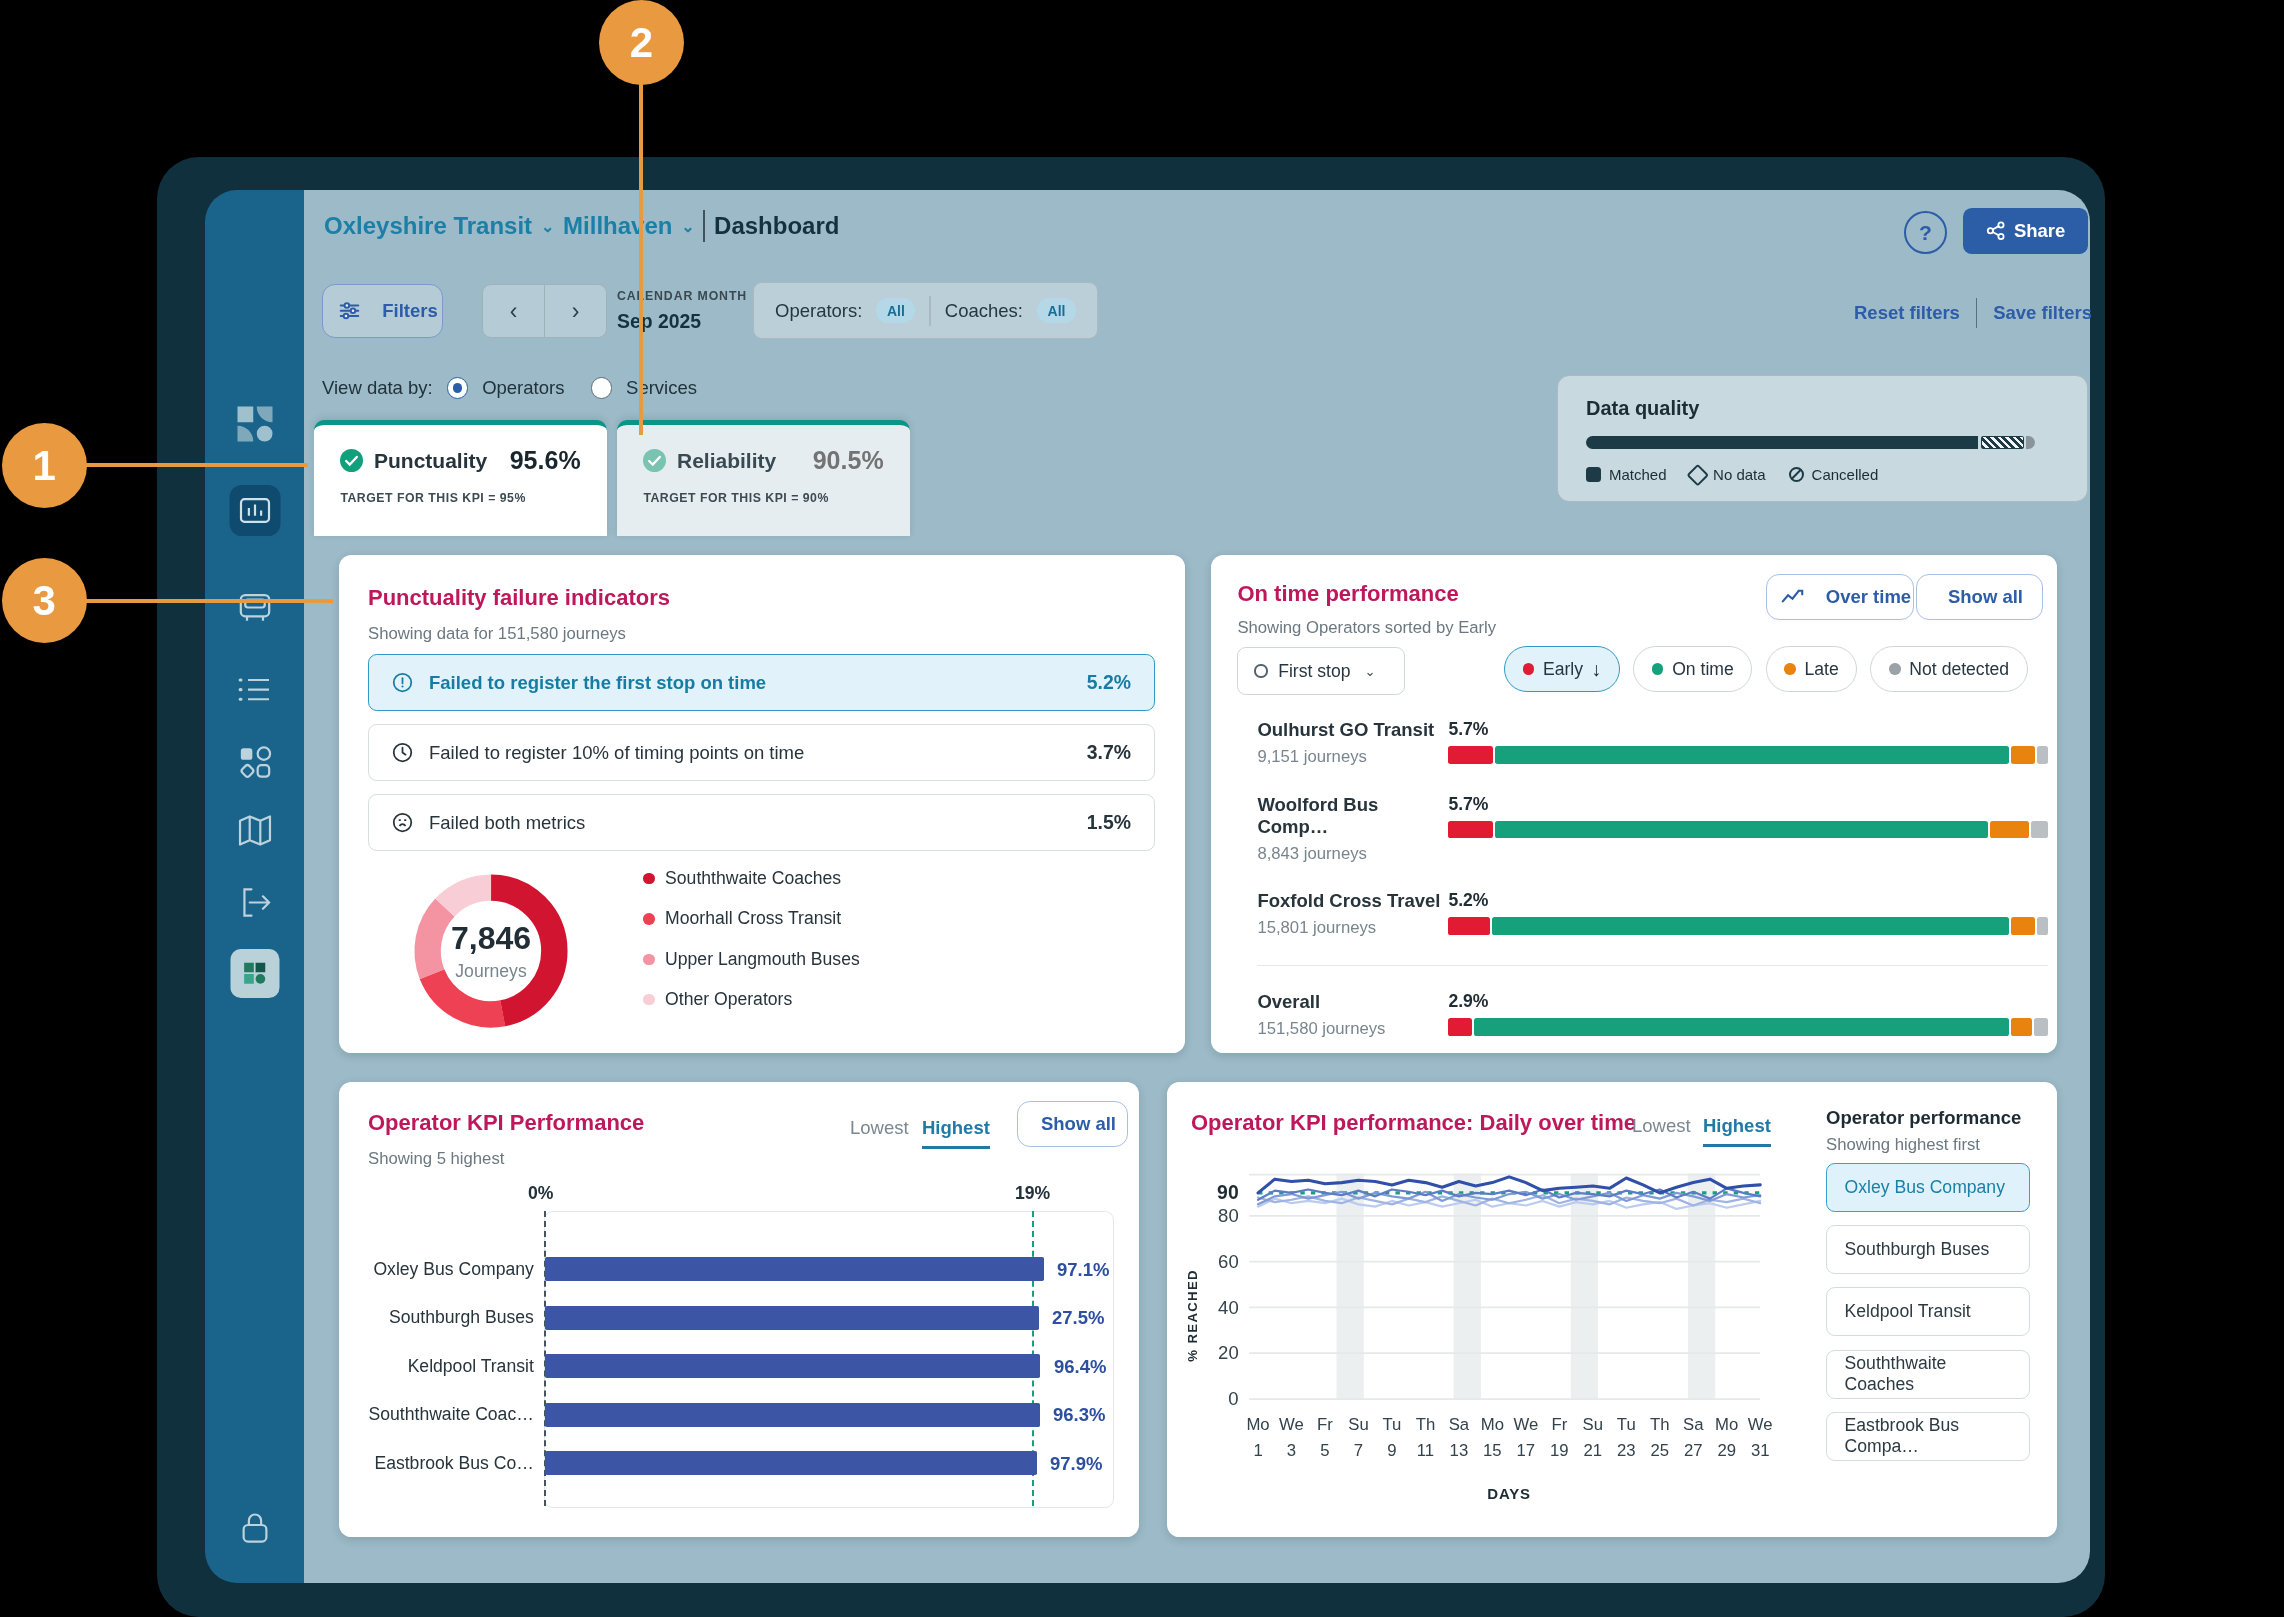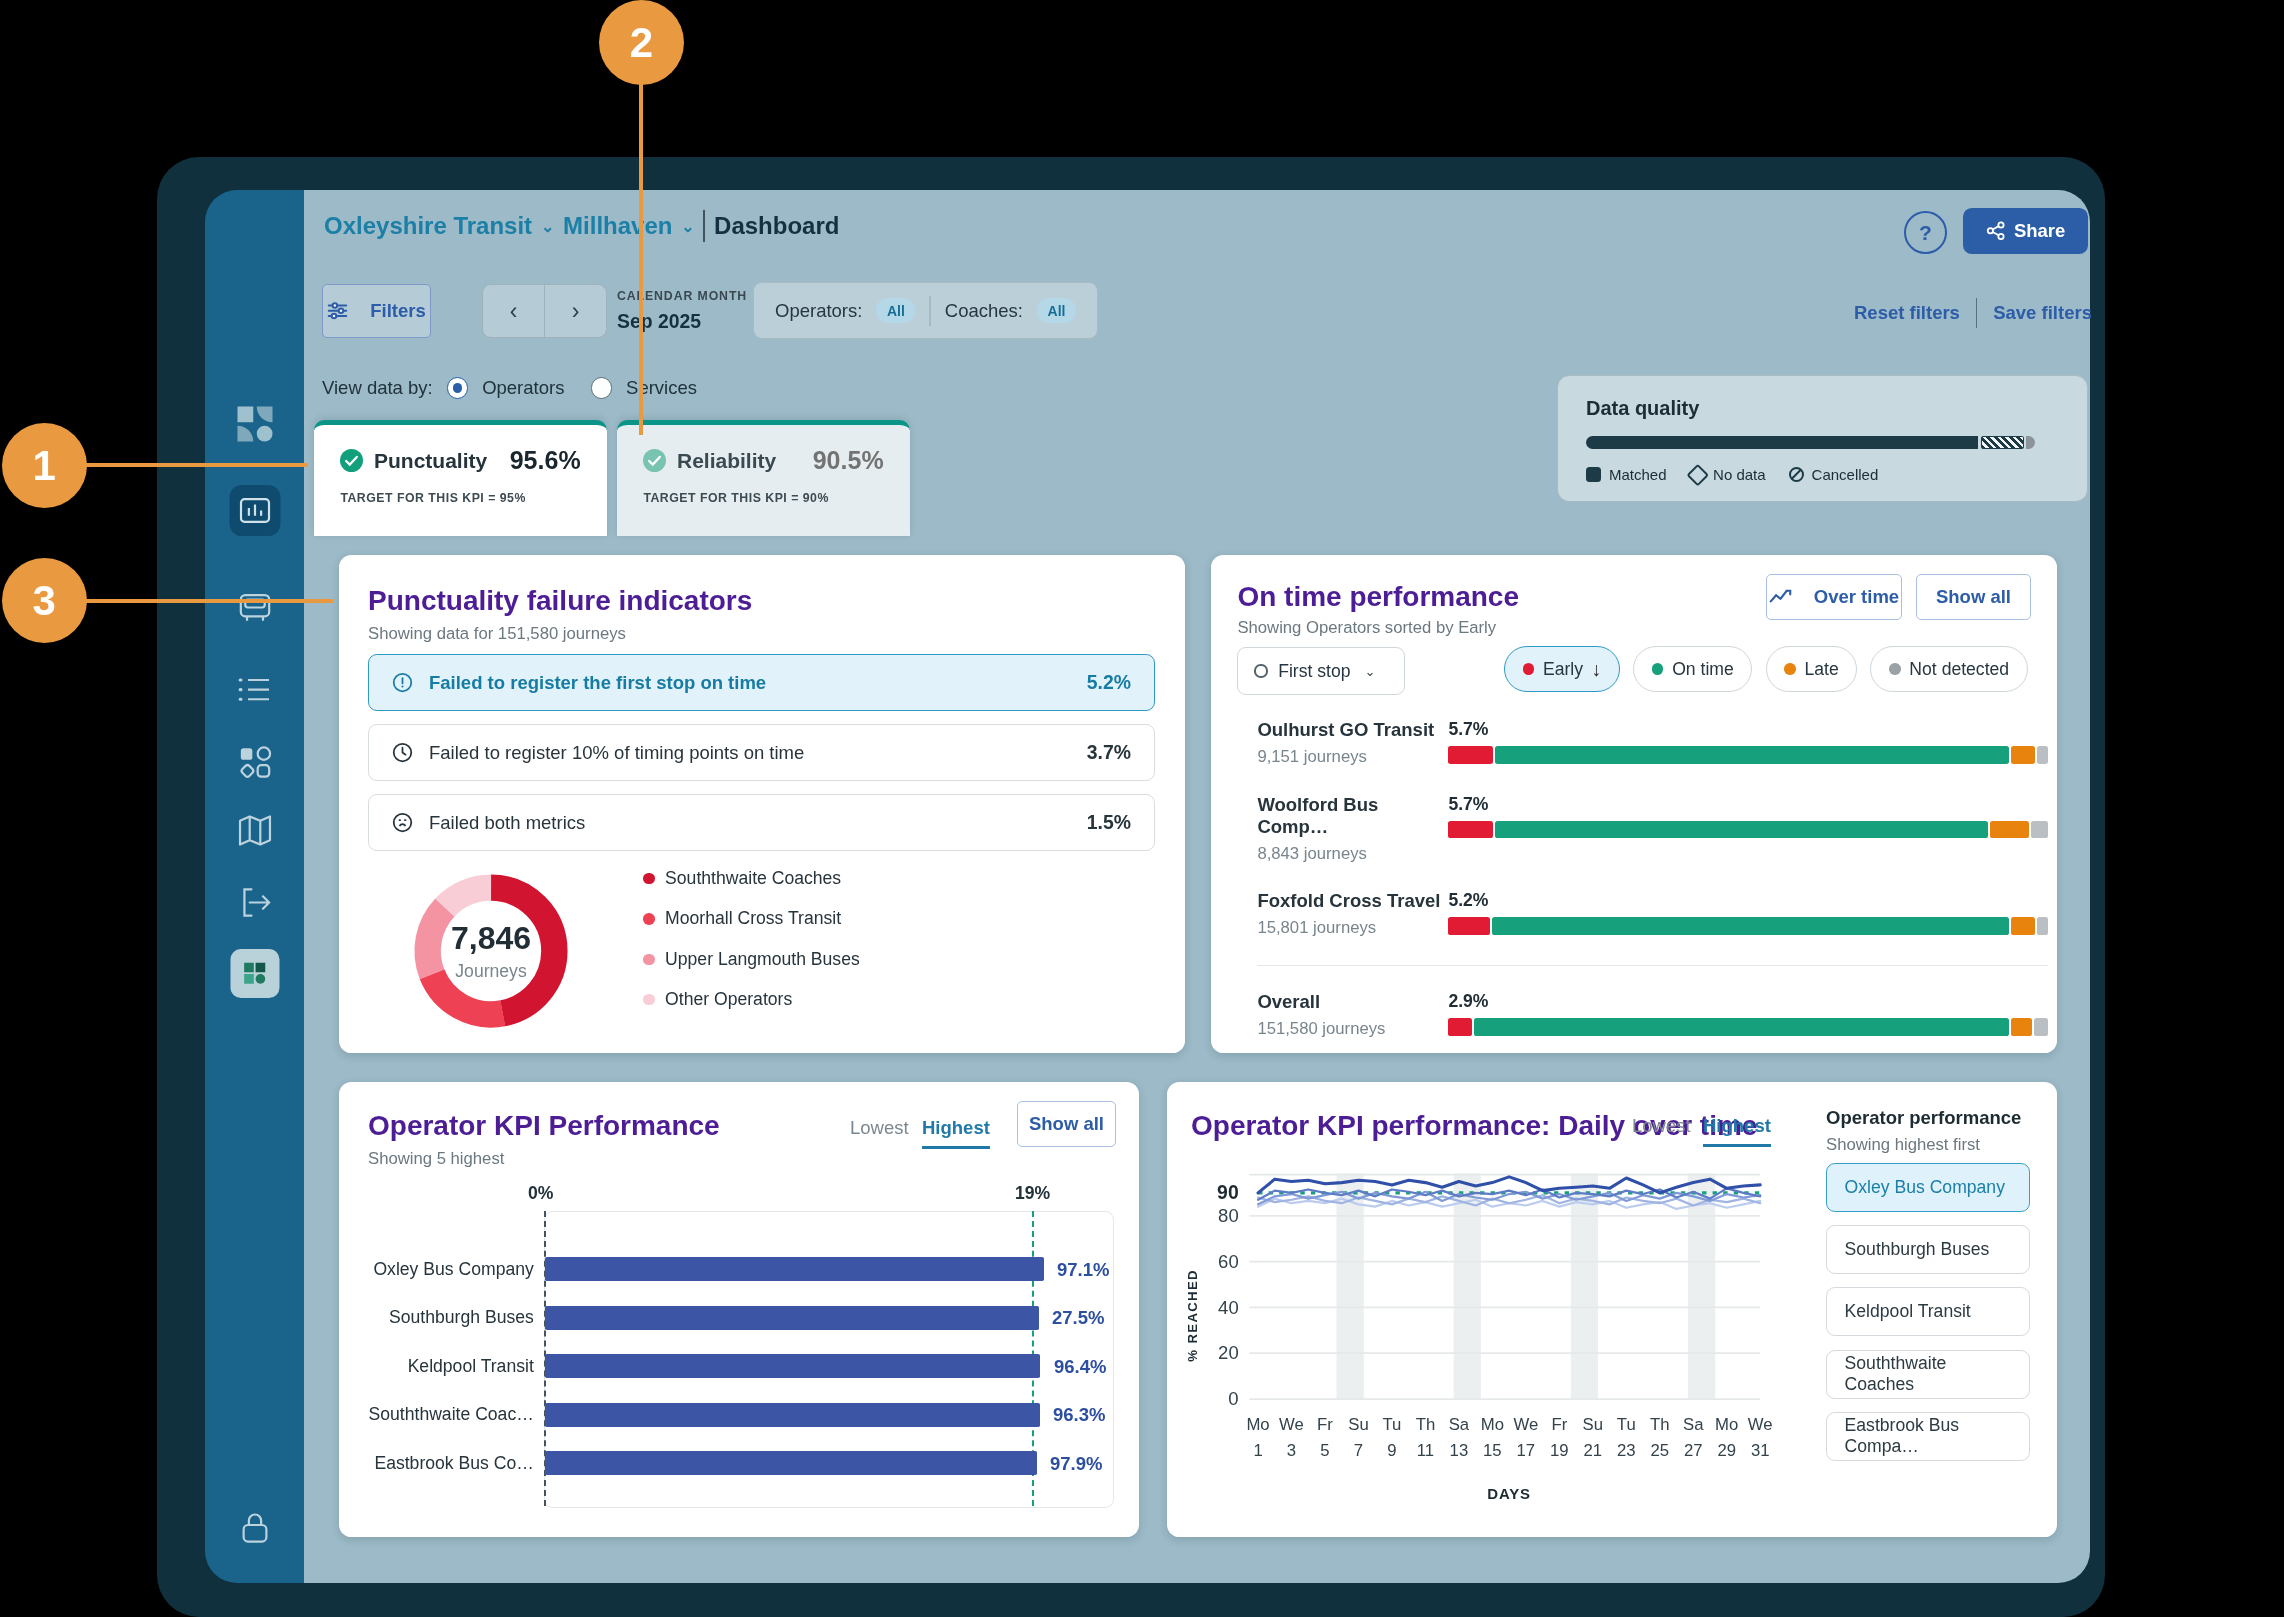--- a/index.html
+++ b/index.html
@@ -27,23 +27,23 @@
   .crumb .chev{font-size:16px;color:#1b7fa6;}
   .crumb-divider{width:1.8px;height:32px;background:#41525c;}
   .page-title{font-size:24px;font-weight:bold;color:#15313f;}
   .share-btn{background:#2b5ea7;color:#fff;border-radius:8.8px;height:46px;width:125px;
              display:flex;align-items:center;justify-content:center;gap:8.8px;
              font-size:18.5px;font-weight:bold;}
   .help{width:39px;height:39px;border-radius:50%;border:2.6px solid #2d5ca8;color:#2d5ca8;
         display:flex;align-items:center;justify-content:center;font-size:21px;font-weight:bold;}
 
   
-  .btn-outline{border:1.3px solid #7f98c9;border-radius:5px;background:rgba(255,255,255,.25);
+  .btn-outline{border:1.3px solid #7f98c9;border-radius:13px;background:rgba(255,255,255,.25);
                color:#2d5ca8;font-size:18.5px;font-weight:bold;display:flex;align-items:center;
-               justify-content:center;gap:22px;}
+               justify-content:center;gap:22px;padding-left:12px;}
   .pager{display:flex;border:1.3px solid #9fb2ba;border-radius:8.8px;overflow:hidden;
          background:rgba(255,255,255,.25);}
   .pager > div{width:61px;height:52px;display:flex;align-items:center;justify-content:center;
                font-size:23px;color:#2e3f49;}
   .pager > div:first-child{border-right:1.3px solid #9fb2ba;}
   .cal-label{font-size:12.3px;letter-spacing:0.9px;color:#3a4950;font-weight:bold;}
   .cal-value{font-size:19.4px;font-weight:bold;color:#15313f;}
   .pillbox{border:1.3px solid #a9bac2;border-radius:8.8px;background:rgba(255,255,255,.3);
            display:flex;align-items:center;gap:14px;padding:0 21px;height:55px;font-size:18.5px;color:#273741;}
   .allbadge{background:#b5d8e9;color:#176e95;font-weight:bold;font-size:14px;border-radius:12.3px;
@@ -64,21 +64,21 @@
   .kpi-tab.active{background:#fff;}
   .kpi-tab.inactive{background:rgba(236,241,243,.93);}
   .tab-row{display:flex;align-items:center;gap:10.6px;}
   .tab-label{font-size:21px;font-weight:bold;color:#26343c;}
   .tab-value{font-size:25px;font-weight:bold;color:#19262e;margin-left:auto;}
   .tab-target{font-size:12.3px;font-weight:bold;letter-spacing:0.5px;color:#3c4a52;margin-top:16px;}
 
   
   .panel{position:absolute;background:#fff;border-radius:12.3px;
          box-shadow:0 2.6px 8.8px rgba(16,42,56,.16);}
-  .p-title{font-size:28px;font-weight:bold;color:#4c1d95;}
+  .p-title{font-size:22px;font-weight:bold;color:#be185d;}
   .p-sub{font-size:16.7px;color:#6b7880;margin-top:7px;}
 
   
   .dq{position:absolute;background:rgba(243,248,250,.5);border:1.3px solid #a9bac2;border-radius:12.3px;}
   .dq-bar{display:flex;align-items:center;gap:2.6px;height:13.2px;}
   .dq-seg{height:13.2px;}
   .dq-legend{display:flex;align-items:center;gap:23px;font-size:15px;color:#1d2c35;}
   .sq{width:15px;height:15px;background:#1d3a47;border-radius:3.5px;}
   .dia{width:11.5px;height:11.5px;border:2.2px solid #1d3a47;border-radius:2.6px;transform:rotate(45deg);}
   .noicon{width:15px;height:15px;border:2.2px solid #1d3a47;border-radius:50%;position:relative;box-sizing:border-box;}

